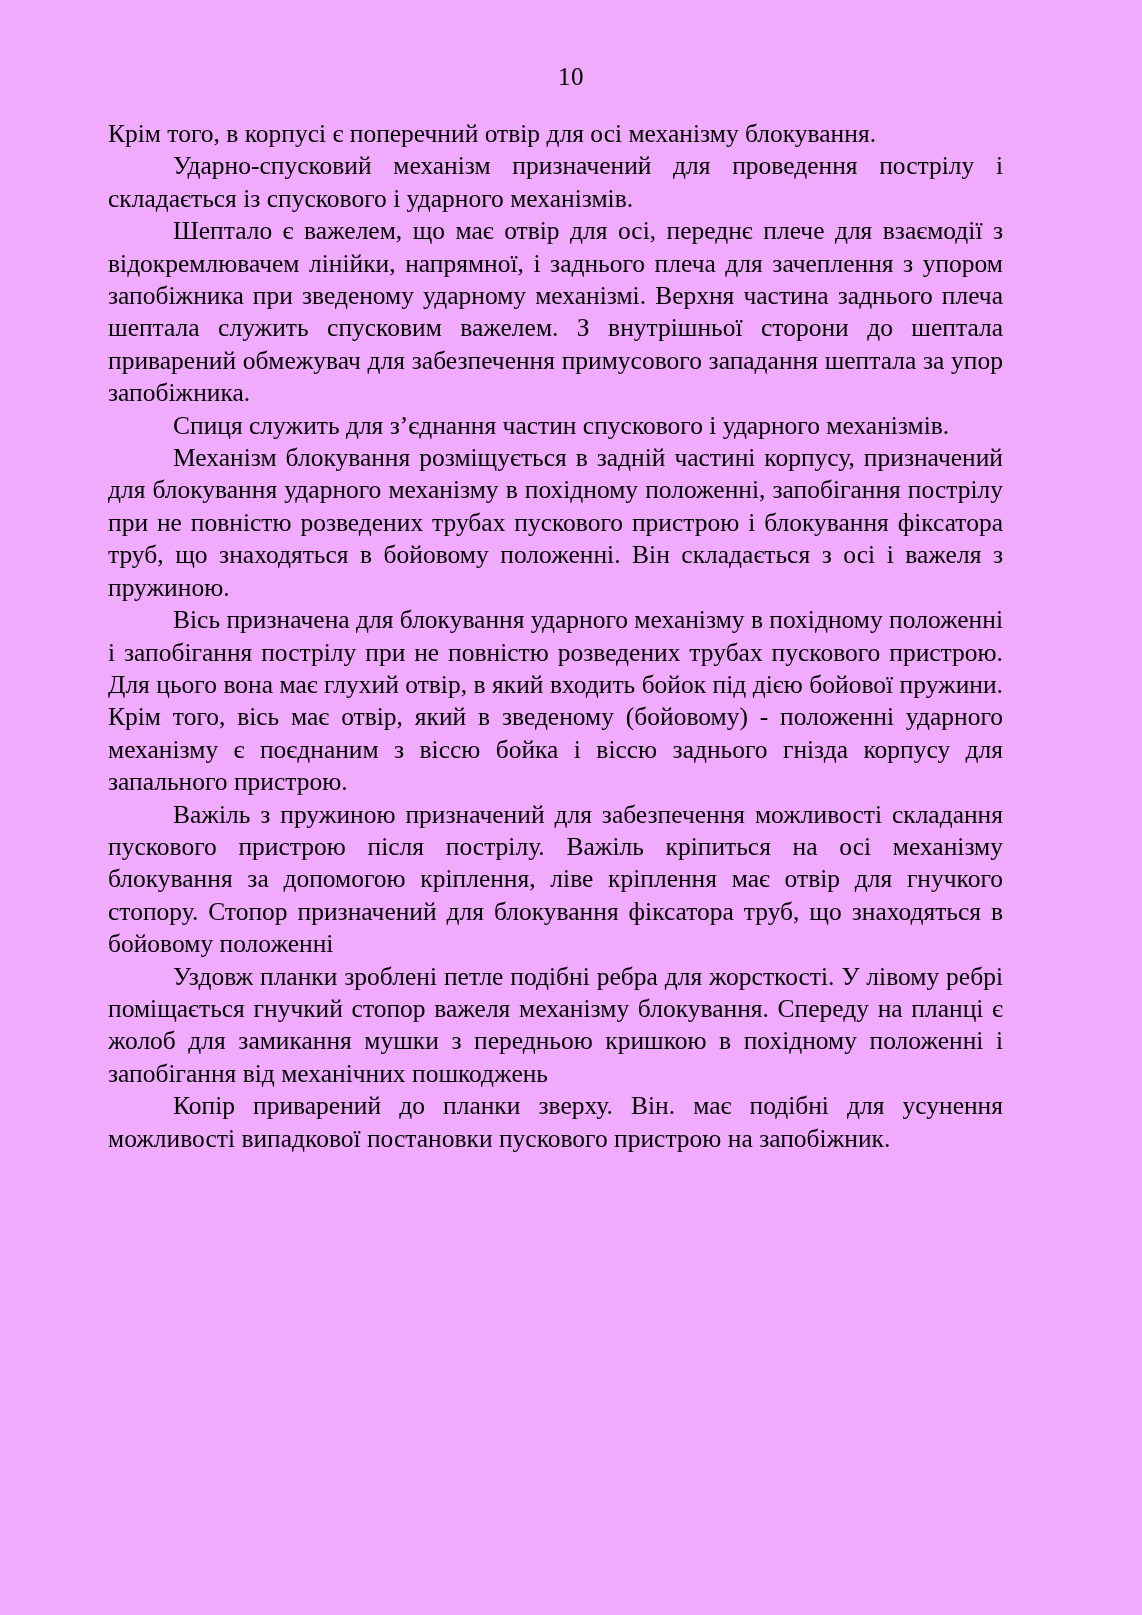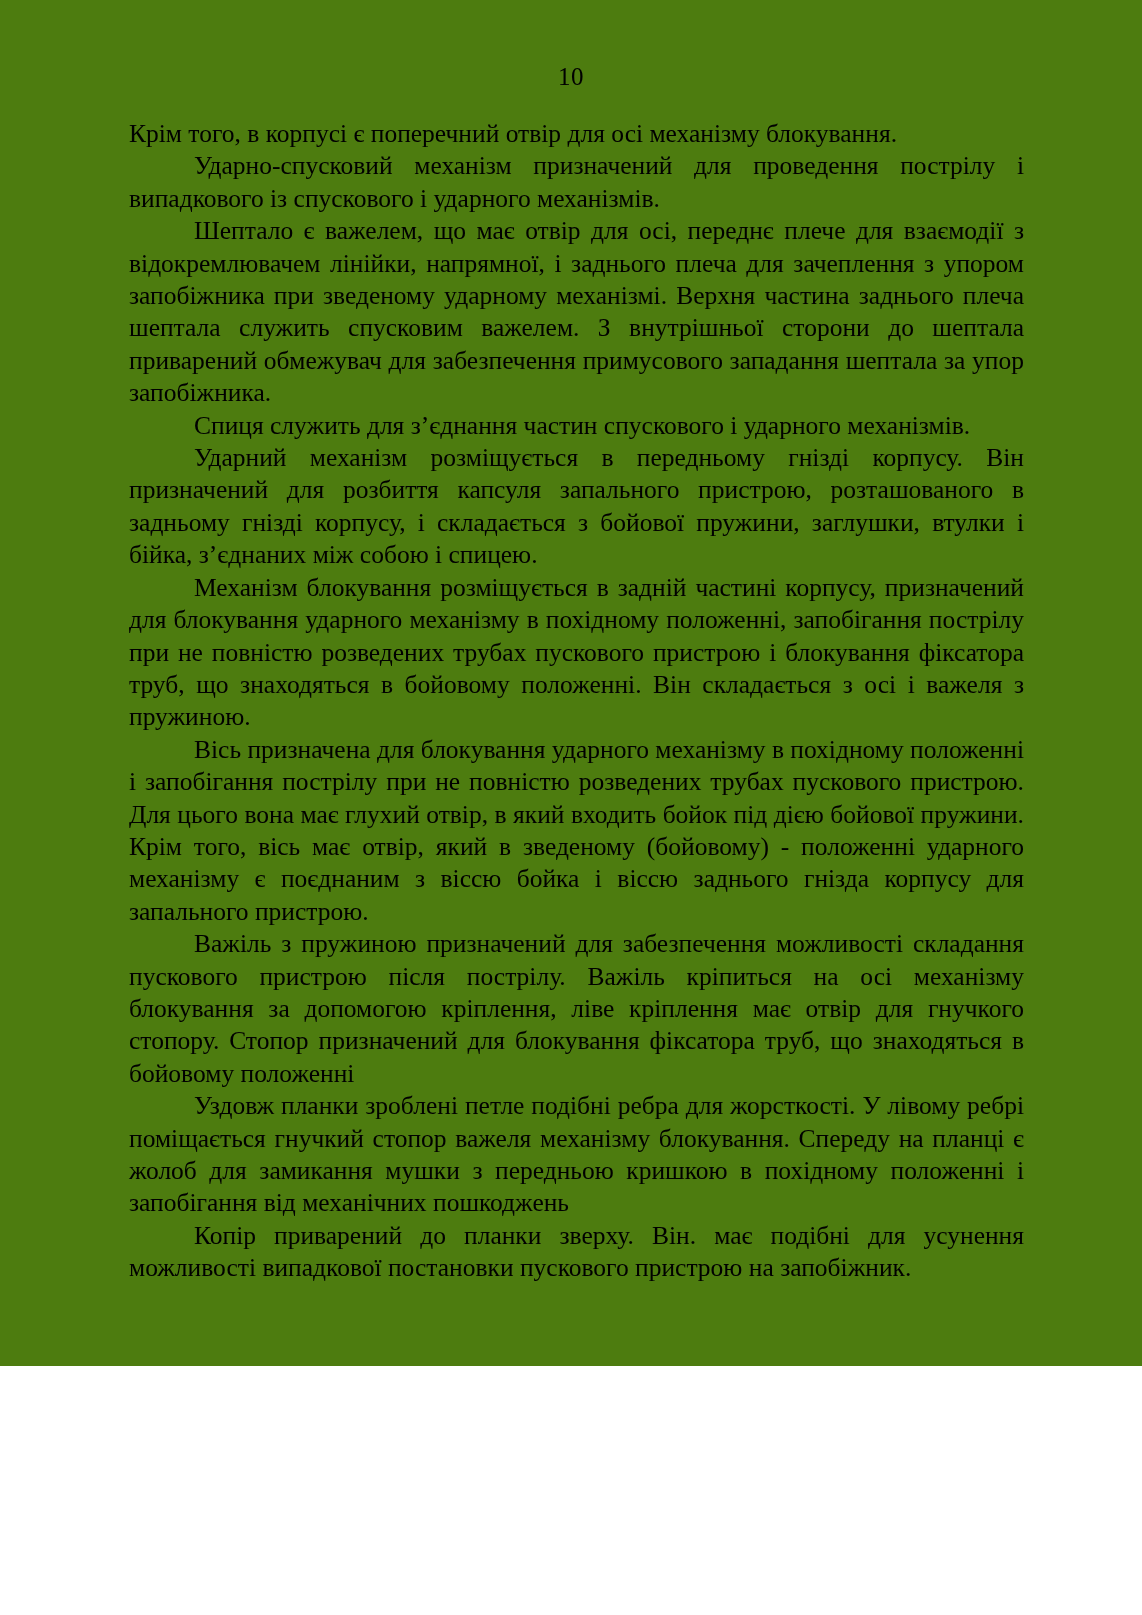--- a/index.html
+++ b/index.html
@@ -7,38 +7,38 @@
     padding: 0;
     background: #ffffff;
   }
   body {
     font-family: "Liberation Serif", "DejaVu Serif", serif;
     color: #000000;
   }
   .page {
     position: relative;
     width: 1142px;
-    height: 1366px;
-    background: #4d7c0f;
+    height: 1615px;
+    background: #f0abfc;
     box-sizing: border-box;
     overflow: hidden;
   }
   .page-number {
     position: absolute;
     top: 62px;
     left: 0;
     width: 1142px;
     text-align: center;
     font-size: 25px;
     line-height: 30px;
     letter-spacing: 0.5px;
   }
   .body-text {
     position: absolute;
-    left: 129px;
+    left: 108px;
     top: 118px;
     width: 895px;
   }
   p.para {
     margin: 0;
     padding: 0;
     text-indent: 65px;
     text-align: justify;
     font-size: 25.5px;
     line-height: 32.4px;
@@ -53,24 +53,23 @@
 </style>
 </head>
 <body>
 
 <div class="page">
 
   <div class="page-number">10</div>
 
   <div class="body-text">
     <p class="para no-indent">Крім того, в корпусі є поперечний отвір для осі механізму блокування.</p>
-    <p class="para">Ударно-спусковий механізм призначений для проведення пострілу і випадкового із спускового і ударного механізмів.</p>
+    <p class="para">Ударно-спусковий механізм призначений для проведення пострілу і складається із спускового і ударного механізмів.</p>
     <p class="para">Шептало є важелем, що має отвір для осі, переднє плече для взаємодії з відокремлювачем лінійки, напрямної, і заднього плеча для зачеплення з упором запобіжника при зведеному ударному механізмі. Верхня частина заднього плеча шептала служить спусковим важелем. З внутрішньої сторони до шептала приварений обмежувач для забезпечення примусового западання шептала за упор запобіжника.</p>
     <p class="para">Спиця служить для з’єднання частин спускового і ударного механізмів.</p>
-    <p class="para">Ударний механізм розміщується в передньому гнізді корпусу. Він призначений для розбиття капсуля запального пристрою, розташованого в задньому гнізді корпусу, і складається з бойової пружини, заглушки, втулки і бійка, з’єднаних між собою і спицею.</p>
     <p class="para">Механізм блокування розміщується в задній частині корпусу, призначений для блокування ударного механізму в похідному положенні, запобігання пострілу при не повністю розведених трубах пускового пристрою і блокування фіксатора труб, що знаходяться в бойовому положенні. Він складається з осі і важеля з пружиною.</p>
     <p class="para">Вісь призначена для блокування ударного механізму в похідному положенні і запобігання пострілу при не повністю розведених трубах пускового пристрою. Для цього вона має глухий отвір, в який входить бойок під дією бойової пружини. Крім того, вісь має отвір, який в зведеному (бойовому) - положенні ударного механізму є поєднаним з віссю бойка і віссю заднього гнізда корпусу для запального пристрою.</p>
     <p class="para">Важіль з пружиною призначений для забезпечення можливості складання пускового пристрою після пострілу. Важіль кріпиться на осі механізму блокування за допомогою кріплення, ліве кріплення має отвір для гнучкого стопору. Стопор призначений для блокування фіксатора труб, що знаходяться в бойовому положенні</p>
     <p class="para">Уздовж планки зроблені петле подібні ребра для жорсткості. У лівому ребрі поміщається гнучкий стопор важеля механізму блокування. Спереду на планці є жолоб для замикання мушки з передньою кришкою в похідному положенні і запобігання від механічних пошкоджень</p>
     <p class="para">Копір приварений до планки зверху. Він. має подібні для усунення можливості випадкової постановки пускового пристрою на запобіжник.</p>
   </div>
 
 </div>
 
 </body></html>

